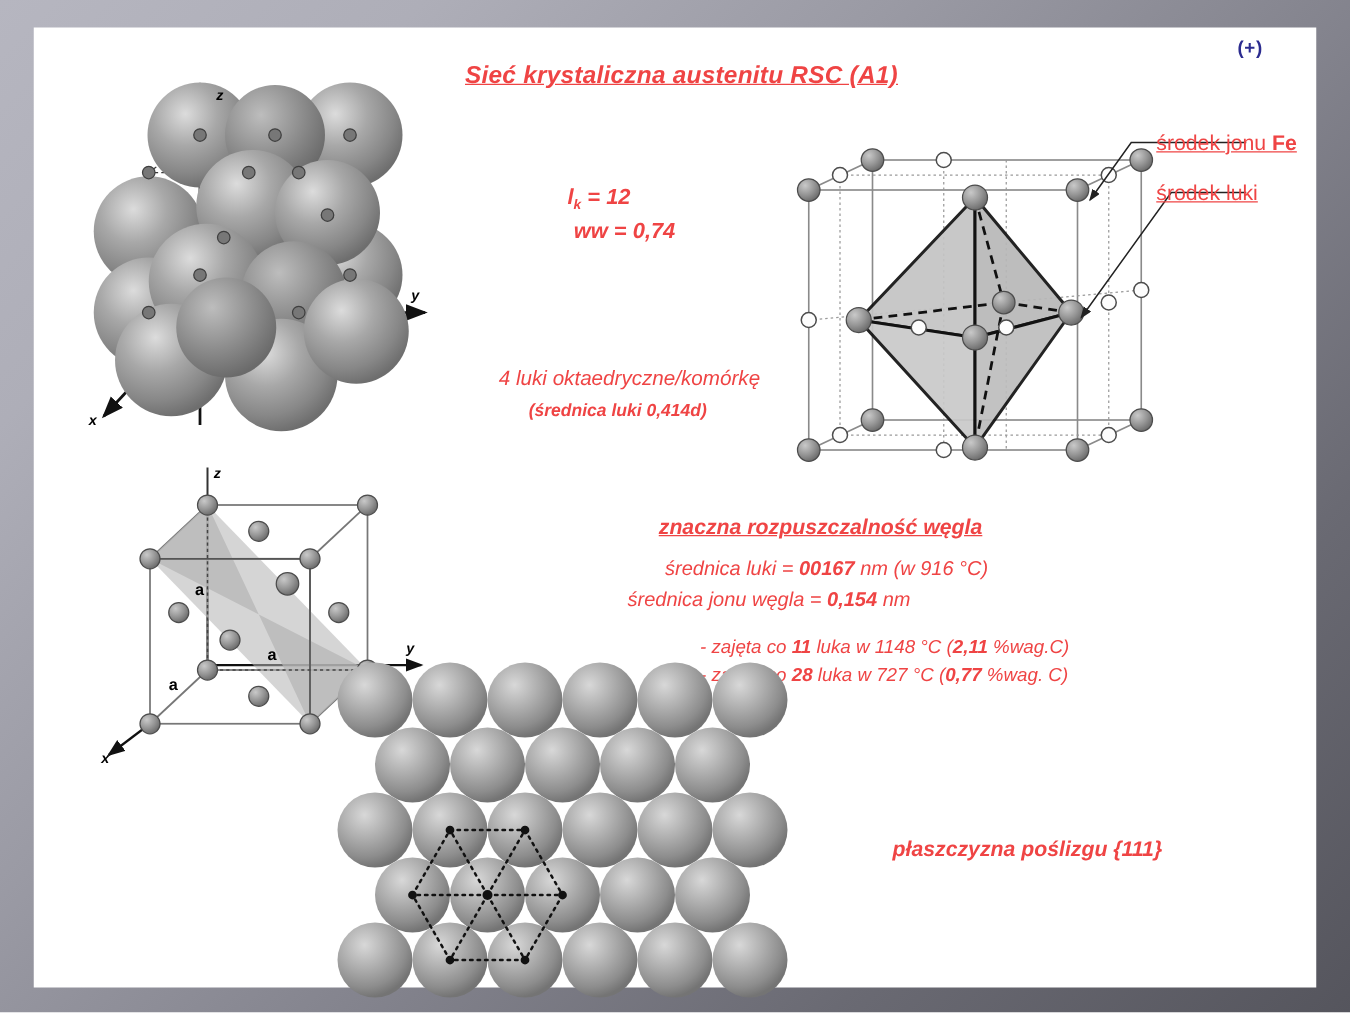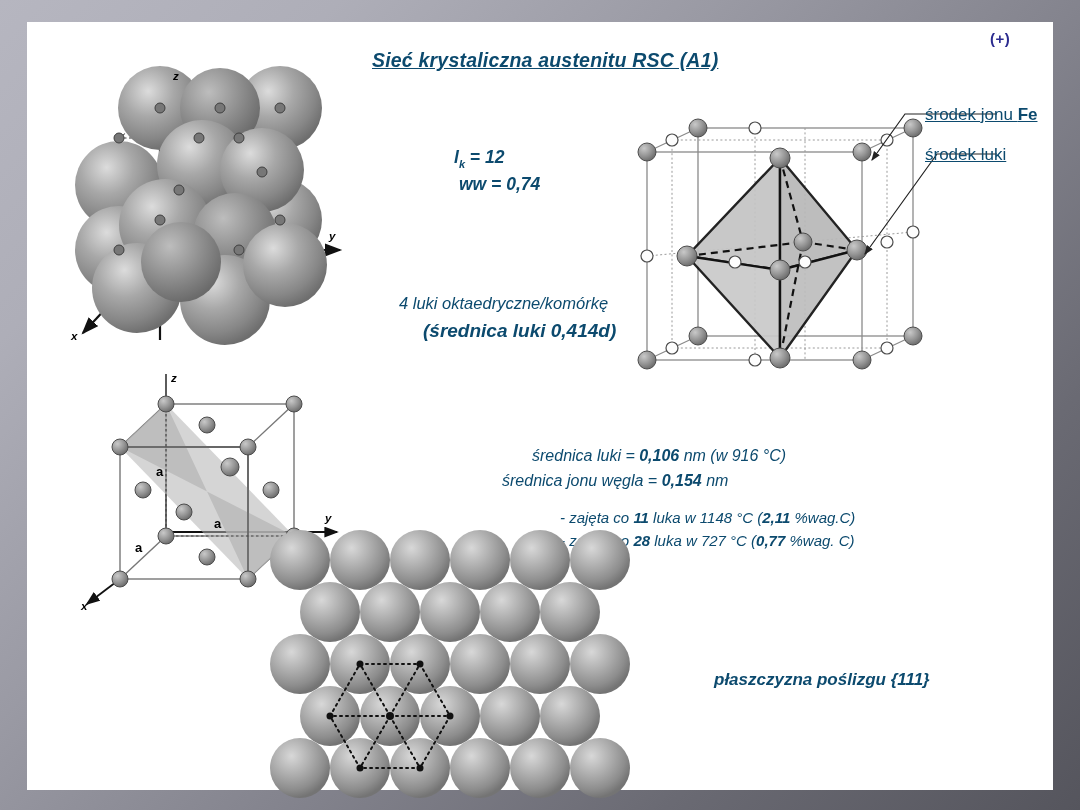--- a/index.html
+++ b/index.html
@@ -15,33 +15,33 @@
         #b6b6c0 0%, #aeaeb8 18%, #9a9aa4 38%,
         #83838d 58%, #6a6a73 78%, #55555d 100%);
     overflow: hidden;
   }
   #canvas {
     position: absolute;
     left: 27px; top: 22px;
     width: 1026px; height: 768px;
     background: #ffffff;
   }
-  .txt { position: absolute; white-space: nowrap; color: #0c4a6e; }
+  .txt { position: absolute; white-space: nowrap; color: #ef4444; }
   .plus {
     font-size: 15px; font-weight: bold; color: #2b2b8f;
     letter-spacing: .5px;
   }
   .title {
     font-size: 19.5px; font-weight: bold; font-style: italic;
     text-decoration: underline; letter-spacing: .2px;
   }
   .param { font-size: 17.5px; font-weight: bold; font-style: italic; }
   .sub { font-size: 11px; }
   .luki1 { font-size: 16.5px; font-style: italic; text-align: right; }
-  .luki2 { font-size: 19px; font-style: italic; font-weight: bold; }
+  .luki2 { font-size: 14px; font-style: italic; font-weight: bold; }
   .callout { font-size: 17px; text-decoration: underline; }
   .hdr2 {
     font-size: 17px; font-weight: bold; font-style: italic;
     text-decoration: underline;
   }
   .line2 { font-size: 16px; font-style: italic; }
   .bull { font-size: 15px; font-style: italic; }
   .slip1 { font-size: 17px; font-weight: bold; font-style: italic; }
   .slip2 { font-size: 16px; font-style: italic; }
   b.bi { font-weight: bold; font-style: italic; }
@@ -287,22 +287,23 @@
 
       <text class="axlab" x="96" y="10">z</text>
       <text class="axlab" x="250" y="150">y</text>
       <text class="axlab" x="6" y="238">x</text>
 
       <text class="alab" x="81" y="104">a</text>
       <text class="alab" x="139" y="156">a</text>
       <text class="alab" x="60" y="180">a</text>
     </svg>
 
+    <div class="txt hdr2" style="left:500px; top:390px;">znaczna rozpuszczalność węgla</div>
     <div class="txt line2" style="left:505px; top:425px;">
-      <span>średnica luki = </span><b class="bi">0,106</b><span> nm (w 916 °C)</span>
+      <span>średnica luki = </span><b class="bi">00167</b><span> nm (w 916 °C)</span>
     </div>
     <div class="txt line2" style="left:475px; top:450px;">
       <span>średnica jonu węgla = </span><b class="bi">0,154</b><span> nm</span>
     </div>
 
     <div class="txt bull" style="left:533px; top:487px;">
       <span>- zajęta co </span><b class="bi">11</b><span> luka w 1148 °C (</span><b class="bi">2,11</b><span> %wag.C)</span>
     </div>
     <div class="txt bull" style="left:533px; top:510px;">
       <span>- zajęta co </span><b class="bi">28</b><span> luka w 727 °C (</span><b class="bi">0,77</b><span> %wag. C)</span>

